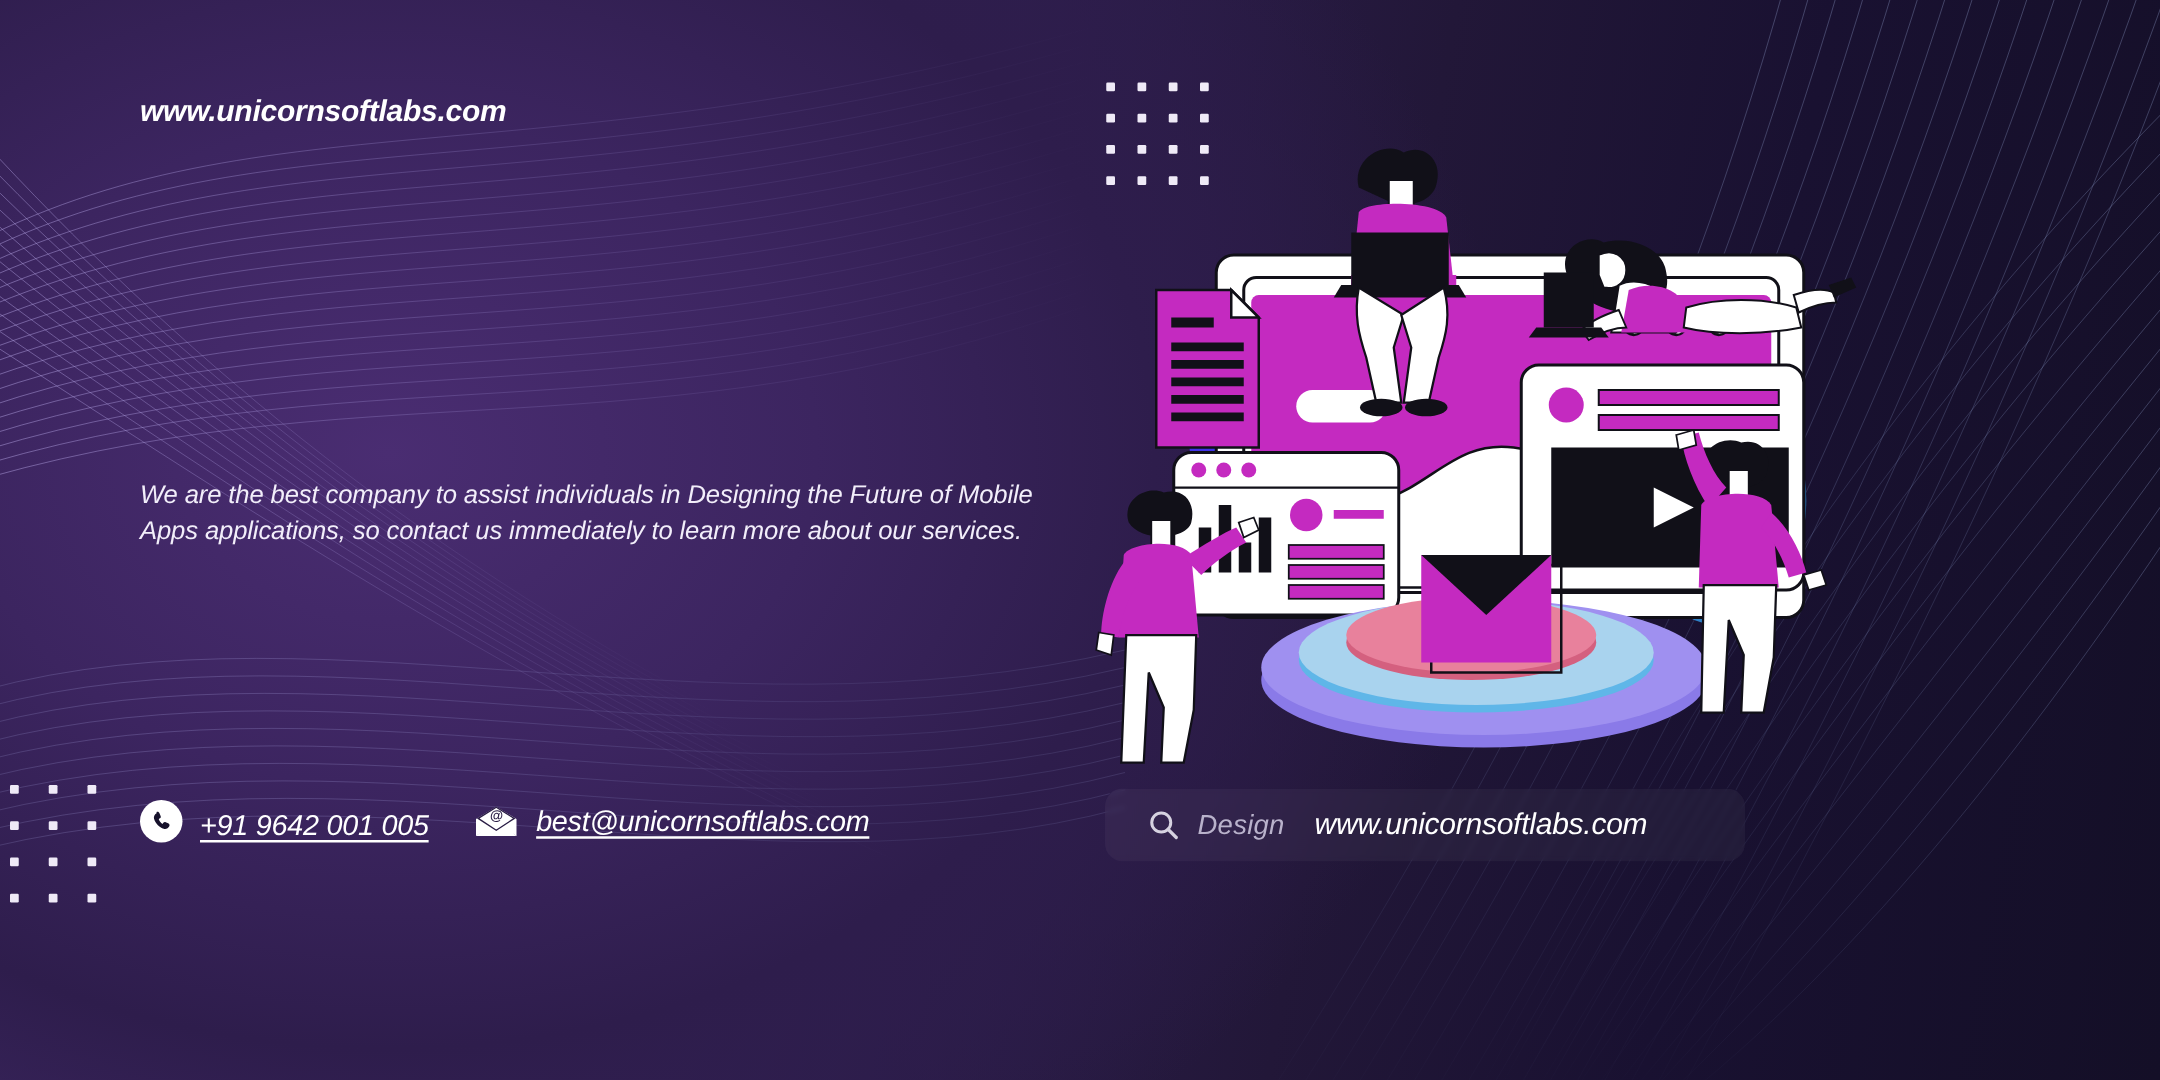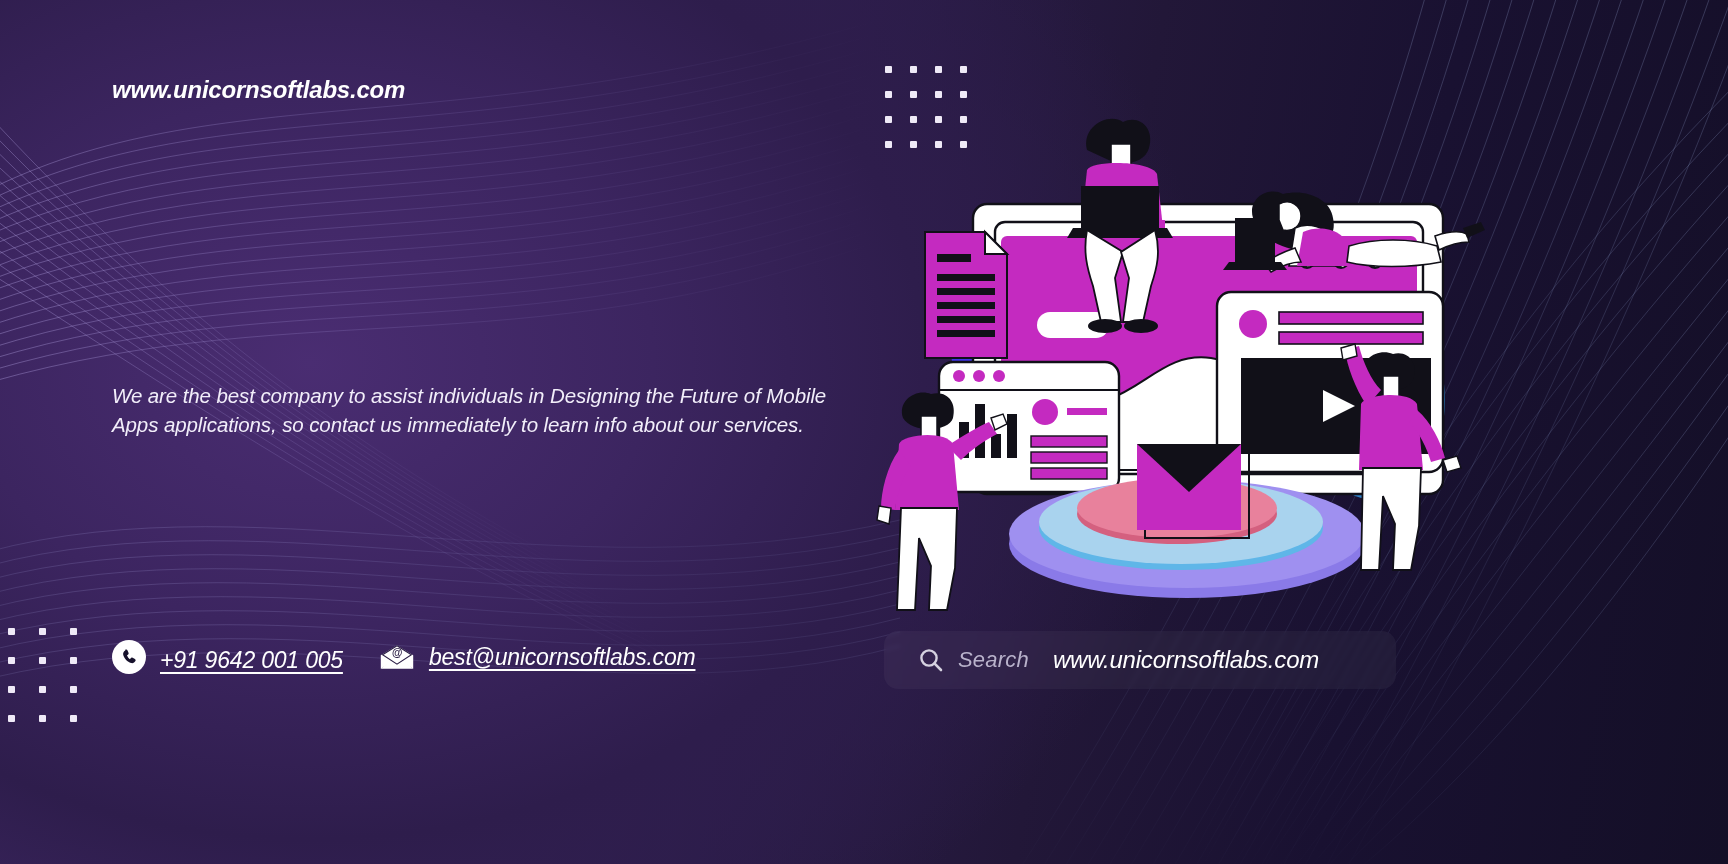--- a/index.html
+++ b/index.html
@@ -398,21 +398,21 @@
 
         <path d="M508,368 h58 l-2,58 -8,44 h-18 l2,-46 -12,-28 -4,74 h-18 Z" fill="#ffffff" stroke="#111018" stroke-width="1.8"></path>
       </g>
 
     </svg>
   </div>
 
   <div class="site-url">www.unicornsoftlabs.com</div>
 
 
-  <p class="lead">We are the best company to assist individuals in Designing the Future of Mobile Apps applications, so contact us immediately to learn info about our services.</p>
+  <p class="lead">We are the best company to assist individuals in Designing the Future of Mobile Apps applications, so contact us immediately to learn more about our services.</p>
 
   <div class="contact-row">
 
     <div class="contact-item">
       <span class="phone-badge">
         <svg width="20" height="20" viewBox="0 0 24 24">
           <path d="M7.5 3.2c1.3-.7 2.4.1 2.9 1.3l1 2.4c.4 1 .1 1.8-.7 2.3l-1.1.7c.5 1.8 1.9 3.6 3.6 4.7l.8-1.1c.6-.8 1.4-1 2.3-.6l2.3 1.1c1.1.5 1.8 1.6 1.1 2.9-1 1.9-3.1 2.9-5.3 2.3-4.2-1.2-8.2-5.3-9.3-9.6-.6-2.2.4-4.3 2.4-5.4z" fill="#17122c"></path>
         </svg>
       </span>
       <span class="contact-text">+91 9642 001 005</span>
@@ -432,17 +432,17 @@
 
   </div>
 
   <div id="search-bar">
     <span class="mag">
       <svg viewBox="0 0 26 26" width="26" height="26">
         <circle cx="11" cy="11" r="7.6" fill="none" stroke="#d6d2e0" stroke-width="2.4"></circle>
         <line x1="16.4" y1="16.4" x2="23" y2="23" stroke="#d6d2e0" stroke-width="2.6" stroke-linecap="round"></line>
       </svg>
     </span>
-    <span class="search-placeholder">Search</span>
+    <span class="search-placeholder">Design</span>
     <span class="search-value">www.unicornsoftlabs.com</span>
   </div>
 
 </div>
 
 </body></html>

